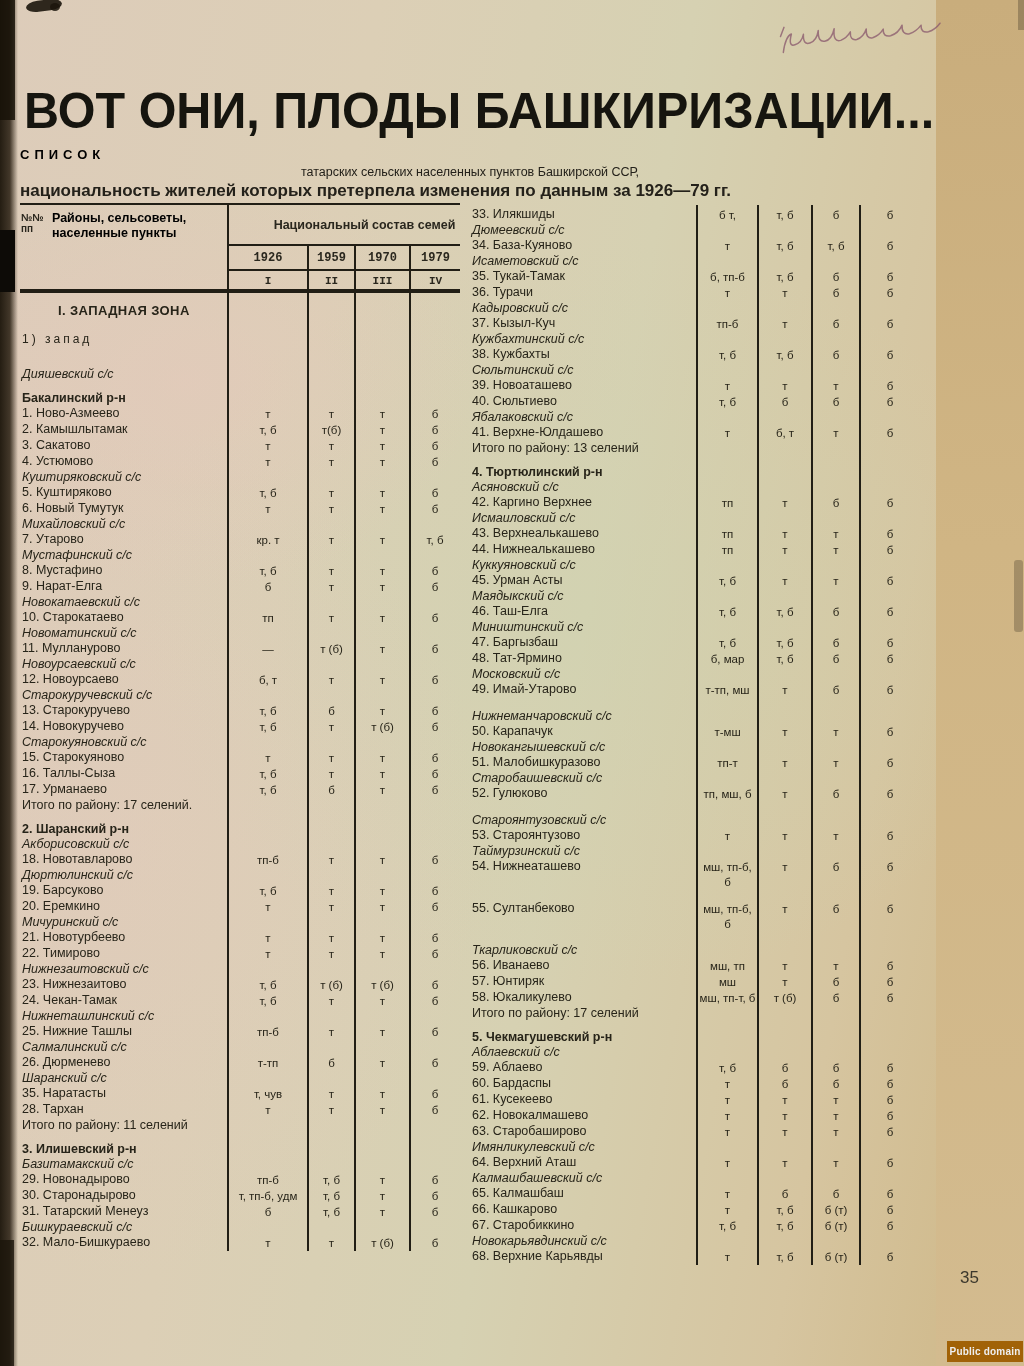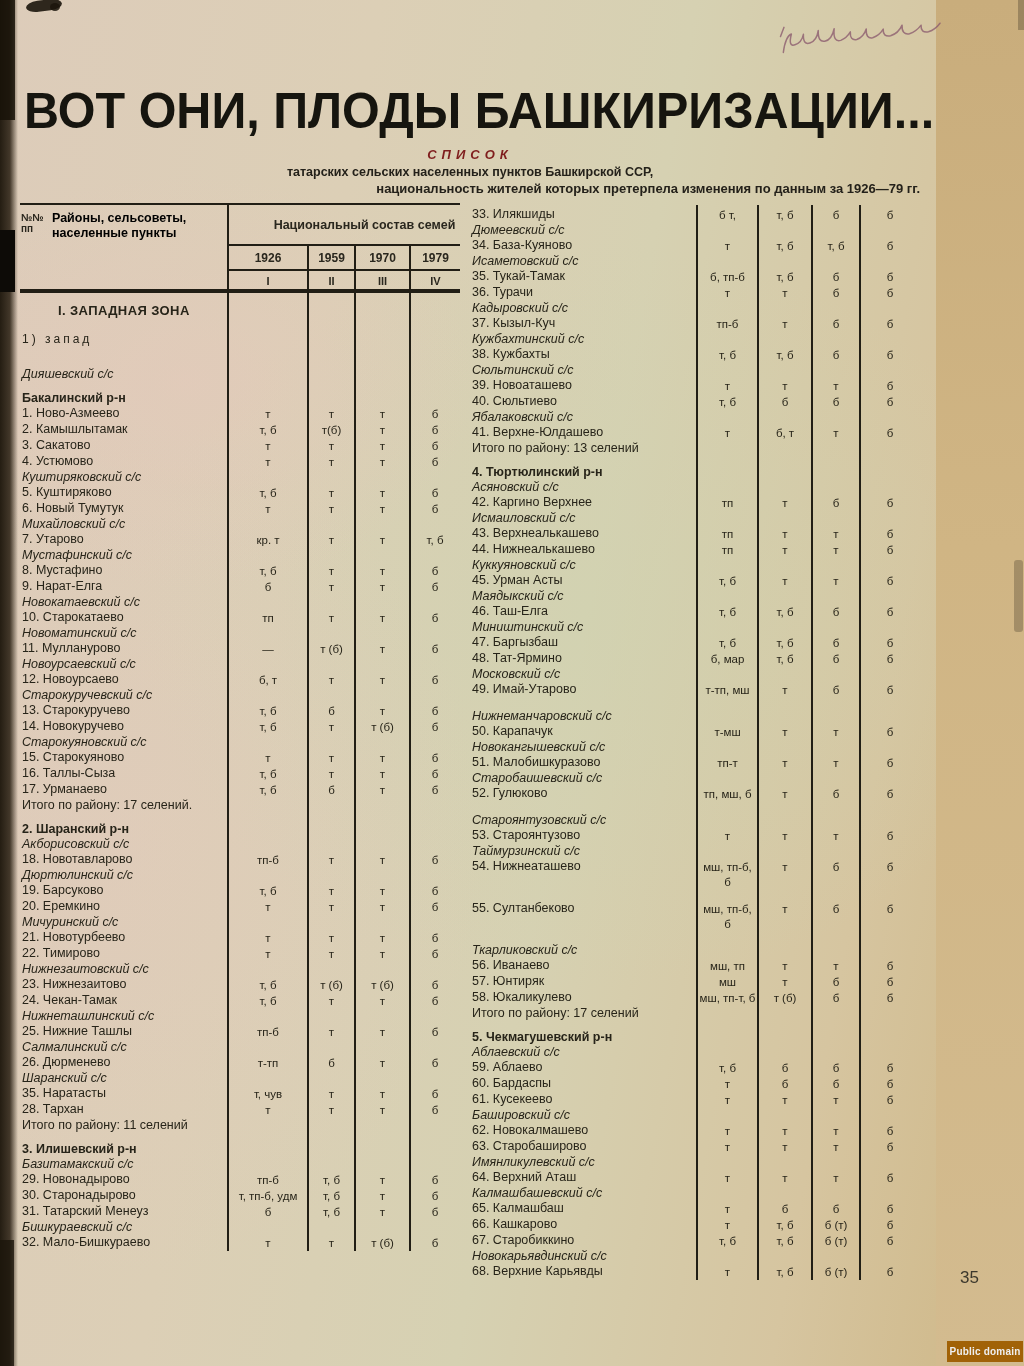--- a/index.html
+++ b/index.html
@@ -32,37 +32,37 @@
   .tr-mark{position:absolute;left:1018px;top:0;width:6px;height:30px;background:#6d5e42;opacity:.5;}
 
   .handnote{position:absolute;left:775px;top:18px;transform:rotate(-3deg);opacity:.8;}
 
   .title{
     position:absolute;left:24px;top:82px;width:960px;
     font-size:50px;font-weight:bold;letter-spacing:0;
     color:#16150f;transform:scaleX(.97);transform-origin:left center;
     white-space:nowrap;
   }
-  .list-label{position:absolute;left:20px;top:147px;width:900px;text-align:center;
-    font-weight:bold;font-size:13px;letter-spacing:5px;color:#7f1d1d;font-style:italic;}
+  .list-label{position:absolute;left:20px;top:147px;width:900px;text-align:left;
+    font-weight:bold;font-size:13px;letter-spacing:5px;color:#000000;}
   .sub1{position:absolute;left:20px;top:165px;width:900px;text-align:center;
-    font-weight:bold;font-size:12.5px;color:#24211a;}
-  .sub2{position:absolute;left:20px;top:181px;width:900px;text-align:right;
-    font-weight:bold;font-size:13px;color:#24211a;}
+    font-weight:normal;font-size:12.5px;color:#24211a;}
+  .sub2{position:absolute;left:20px;top:181px;width:900px;text-align:left;
+    font-weight:bold;font-size:17px;color:#24211a;}
 
   
   .ltable{position:absolute;left:20px;top:203px;width:440px;}
   .lheader{position:relative;height:90px;border-top:2.5px solid var(--ink);border-bottom:4px solid var(--ink);}
   .lheader .hvl{position:absolute;left:206.5px;top:0;bottom:0;width:2.5px;background:var(--ink);}
   .lh-num{position:absolute;left:1px;top:7px;font-size:10px;font-weight:bold;line-height:11px;color:#2a271e;}
   .lh-name{position:absolute;left:32px;top:6px;font-size:12.5px;font-weight:bold;line-height:15px;color:#000000;}
   .lh-right{position:absolute;left:209px;right:0;top:0;height:100%;}
   .lh-group{height:41px;display:flex;align-items:center;justify-content:center;
     border-bottom:2.5px solid var(--ink);font-weight:bold;font-size:12.5px;color:#2a271e;padding-left:40px;}
-  .lh-years,.lh-romans{display:grid;grid-template-columns:78px 47px 55px 51px;}
+  .lh-years,.lh-romans{display:grid;grid-template-columns:78px 47px 55px 51px;font-family:Liberation Mono, monospace;}
   .lh-years{height:25px;border-bottom:2.5px solid var(--ink);}
   .lh-romans{height:19px;}
   .lh-years span,.lh-romans span{display:flex;align-items:center;justify-content:center;
     font-weight:bold;color:#2a271e;}
   .lh-years span{font-size:12px;}
   .lh-romans span{font-size:11px;}
   .lh-years span + span,.lh-romans span + span{border-left:2.5px solid var(--ink);}
 
   .tbody-wrap{position:relative;}
   .vlines i{position:absolute;top:0;bottom:0;width:2.5px;background:var(--ink);}
@@ -744,23 +744,20 @@
           <div class="cell val">б</div>
           <div class="cell val">б</div>
         </div>
         <div class="trow village">
           <div class="cell name">61. Кусекеево</div>
           <div class="cell val">т</div>
           <div class="cell val">т</div>
           <div class="cell val">т</div>
           <div class="cell val">б</div>
         </div>
-        <div class="trow selsovet">
-          <div class="cell name">Башировский с/с</div>
-        </div>
         <div class="trow village">
           <div class="cell name">62. Новокалмашево</div>
           <div class="cell val">т</div>
           <div class="cell val">т</div>
           <div class="cell val">т</div>
           <div class="cell val">б</div>
         </div>
         <div class="trow village">
           <div class="cell name">63. Старобаширово</div>
           <div class="cell val">т</div>

